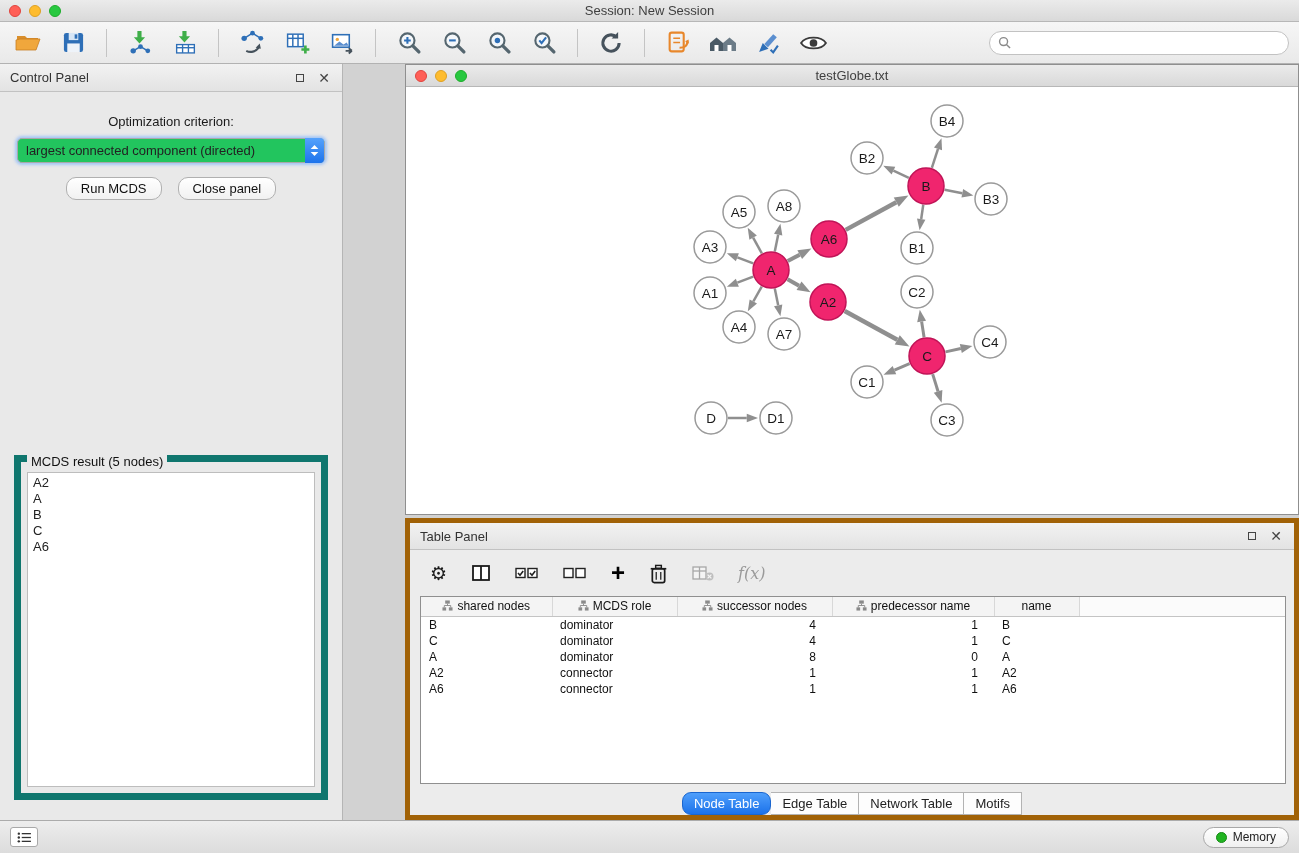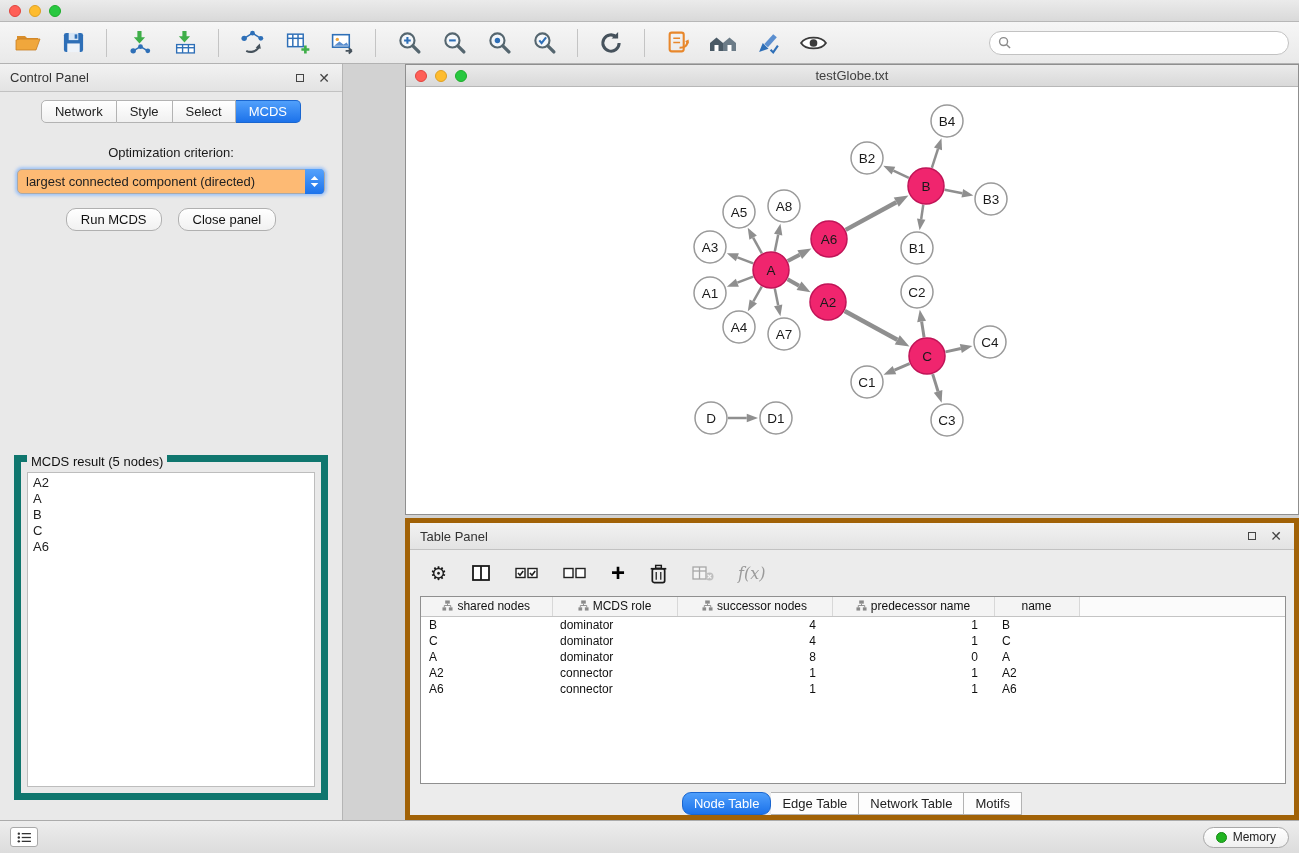--- a/index.html
+++ b/index.html
@@ -44,21 +44,21 @@
   .xg { font-weight:bold; font-size:14px; line-height:1; }
 
   
   .seg { display:flex; justify-content:center; margin-top:8px; }
   .seg .tab { padding:3px 13px; font-size:13px; background:linear-gradient(#fff,#f0f0f0);
     border:1px solid #b3b3b3; border-left:none; cursor:pointer; color:#222; }
   .seg .tab:first-child { border-left:1px solid #b3b3b3; border-radius:5px 0 0 5px; }
   .seg .tab:last-child { border-radius:0 5px 5px 0; }
   .seg .tab.active { background:linear-gradient(#51a0fb,#1c72ea); color:#fff; border-color:#1a66cf; }
   .optlabel { text-align:center; margin-top:22px; font-size:13px; color:#1a1a1a; }
-  .combo { width:308px; height:25px; margin:9px auto 0; background:#fdba74; border:1px solid #a9a9a9;
+  .combo { width:308px; height:25px; margin:9px auto 0; background:#22c55e; border:1px solid #a9a9a9;
     border-radius:5px; display:flex; align-items:center; cursor:pointer;
     box-shadow:0 0 3px 2px rgba(110,170,255,.55); }
   .combo .val { flex:1; padding:0 8px; font-size:13px; white-space:nowrap; overflow:hidden; }
   .combo .step { width:19px; height:25px; background:linear-gradient(#55a2fc,#1d73eb);
     border-radius:0 4px 4px 0; display:flex; flex-direction:column; align-items:center; justify-content:center; gap:1px; }
   .combo .step svg { display:block; }
   .btnrow { display:flex; justify-content:center; gap:16px; margin-top:14px; }
   .pushbtn { background:linear-gradient(#fff,#f1f1f1); border:1px solid #b0b0b0; border-radius:10px;
     padding:3px 14px; font-size:13px; color:#111; cursor:pointer; }
   .groupbox { margin:auto 14px 20px 14px; height:345px; border:7px solid #0f766e; position:relative;
@@ -107,20 +107,21 @@
 </style>
 </head>
 <body>
 
 <div class="titlebar">
   <div class="traffic">
     <span class="light red"></span>
     <span class="light yellow"></span>
     <span class="light green"></span>
   </div>
+  <div class="title">Session: New Session</div>
 </div>
 
 <div class="toolbar">
   <button class="tb">
     <svg width="27" height="24" viewBox="0 0 27 24">
         <path d="M2 5h8l2 2h11v4H2z" fill="#d98e2b"></path>
         <path d="M1 9l4-1h20l-4 11H1z" fill="#f0a73c" stroke="#c87f22" stroke-width="0.8"></path>
       </svg>
   </button>
   <button class="tb">
@@ -262,26 +263,20 @@
   <div class="cpanel">
     <div class="phead">
       <span>Control Panel</span>
       <span class="spacer"></span>
       <span class="wbtn">
           <span class="sq"></span>
         </span>
       <span class="wbtn xg">✕</span>
     </div>
 
-    <div class="seg">
-      <div class="tab">Network</div>
-      <div class="tab">Style</div>
-      <div class="tab">Select</div>
-      <div class="tab active">MCDS</div>
-    </div>
 
     <div class="optlabel">Optimization criterion:</div>
 
     <div class="combo">
       <span class="val">largest connected component (directed)</span>
       <span class="step">
         <svg width="9" height="6" viewBox="0 0 9 6">
             <path d="M0.7 5L4.5 1l3.8 4z" fill="#fff"></path>
           </svg>
         <svg width="9" height="6" viewBox="0 0 9 6">

